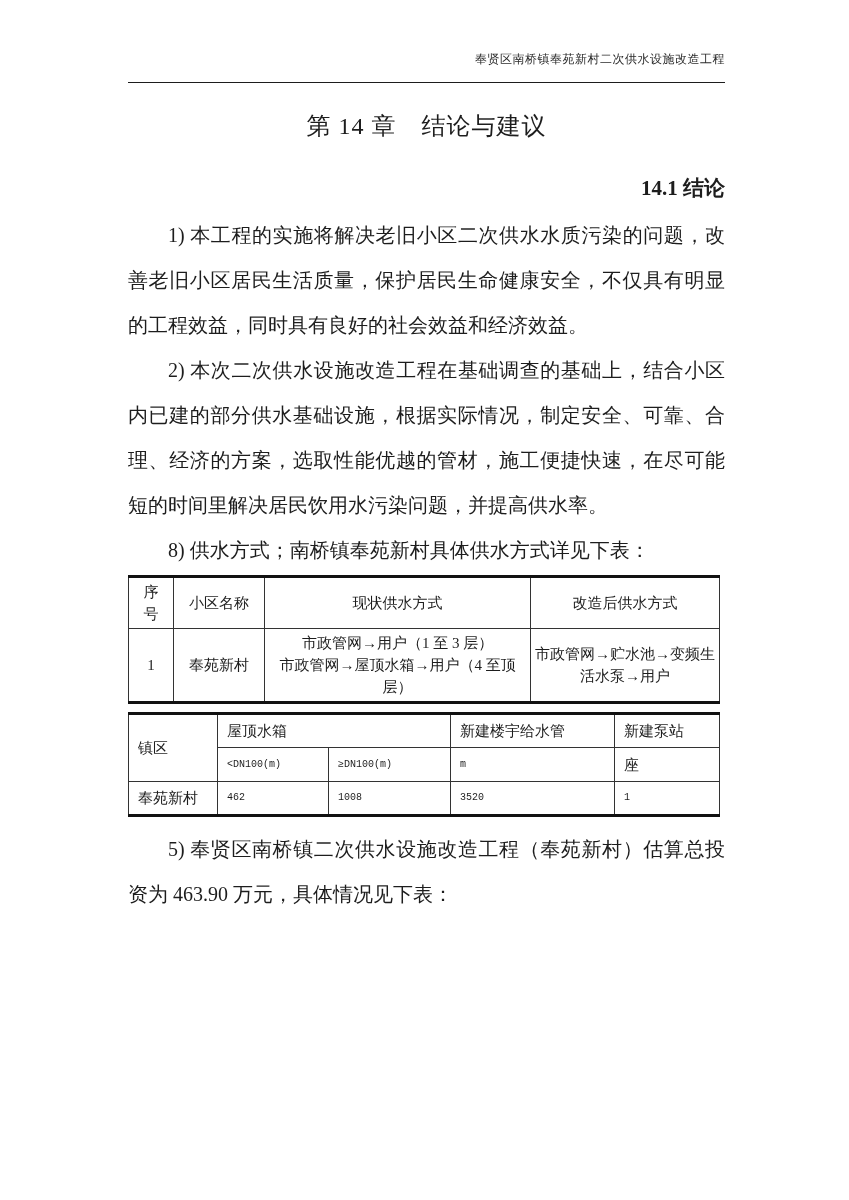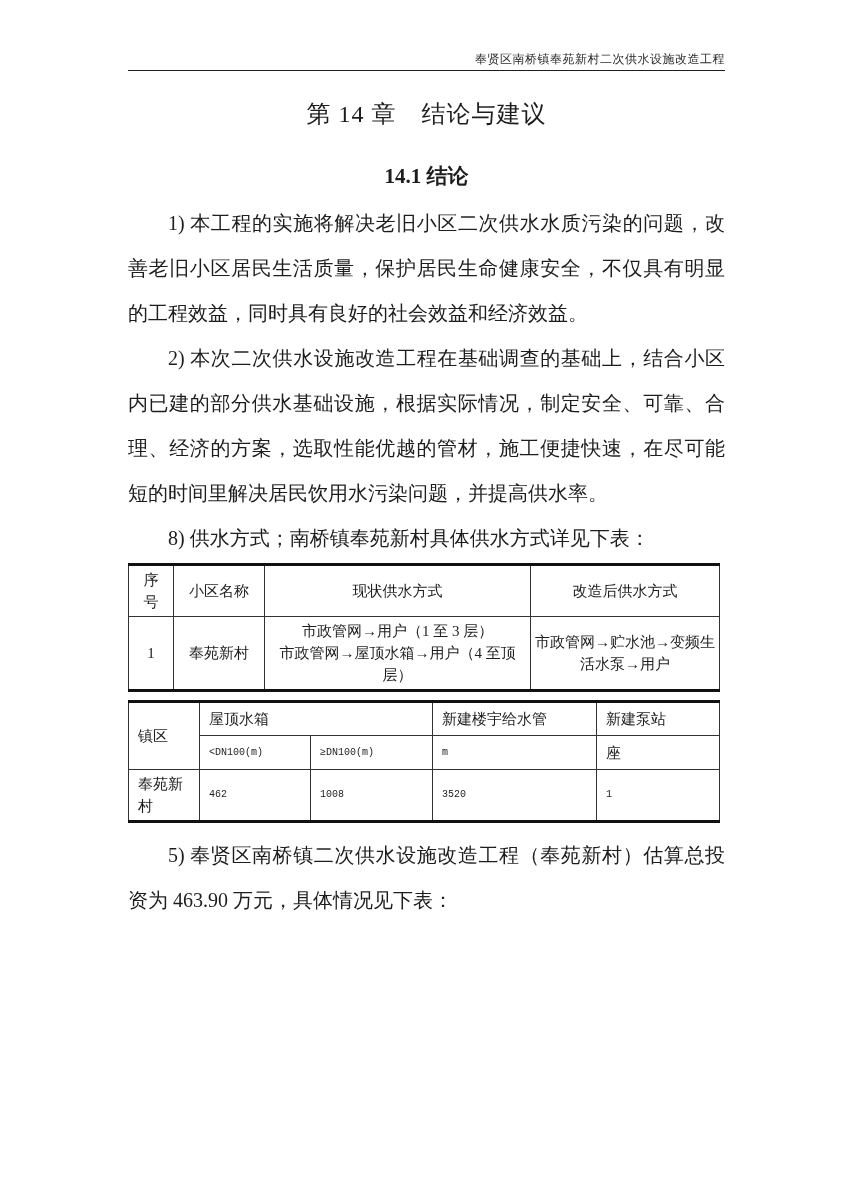--- a/index.html
+++ b/index.html
@@ -15,42 +15,42 @@
     overflow: hidden;
   }
   .content {
     position: absolute;
     left: 128px;
     top: 0;
     width: 597px;
   }
   .doc-header {
     padding-top: 52px;
-    padding-bottom: 4px;
+    padding-bottom: 16px;
     border-bottom: 1px solid #1d1d1d;
     text-align: right;
     font-size: 12px;
     line-height: 14px;
     color: #2a2a2a;
     letter-spacing: 0.5px;
   }
   .chapter-title {
     margin-top: 22px;
     font-size: 24px;
     font-weight: normal;
     line-height: 42px;
     text-align: center;
     letter-spacing: 1px;
   }
   .section-heading {
     margin-top: 26px;
     font-size: 21px;
     font-weight: bold;
     line-height: 30px;
-    text-align: center;
+    text-align: right;
   }
   p.body-para {
     font-size: 20px;
     line-height: 45px;
     text-align: justify;
     text-indent: 2em;
     color: #1d1d1d;
   }
   p.first-para { margin-top: 10px; }
 
@@ -72,21 +72,21 @@
   table.supply td, table.supply th { text-align: center; padding: 3px 4px; }
   table.supply .col-seq   { width: 45px; }
   table.supply .col-name  { width: 91px; }
   table.supply .col-cur   { width: 266px; }
   table.supply .hdr-row   { height: 47px; }
   table.supply .data-row  { height: 67px; }
   .seq-wrap { display: inline-block; width: 18px; }
 
   table.renovation { margin-top: 8px; }
   table.renovation td, table.renovation th { text-align: left; padding: 3px 9px; height: 34px; }
-  table.renovation .col-town   { width: 71px; }
+  table.renovation .col-town   { width: 89px; }
   table.renovation .col-lt     { width: 111px; }
   table.renovation .col-ge     { width: 122px; }
   table.renovation .col-bld    { width: 164px; }
   .mono { font-family: "Liberation Mono", "DejaVu Sans Mono", monospace; font-size: 10px; }
   .para4 { margin-top: 8px; }
   .para5 { margin-top: 10px; }
 </style>
 </head>
 <body>
 

